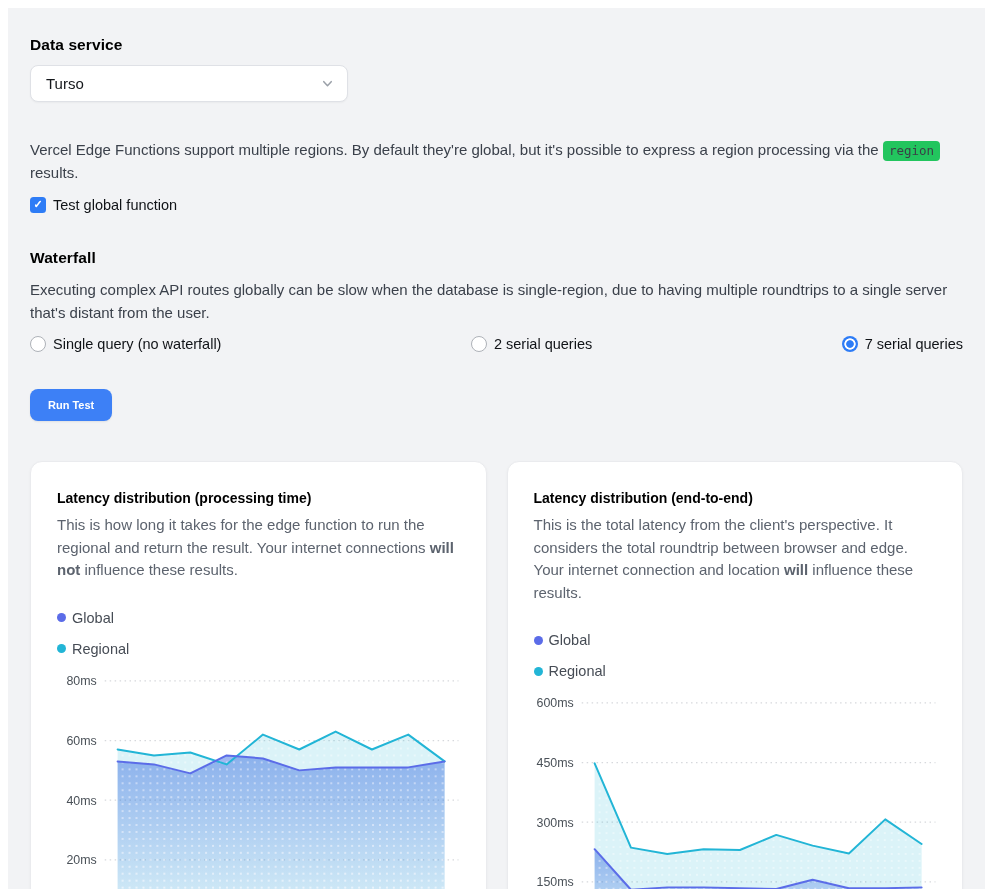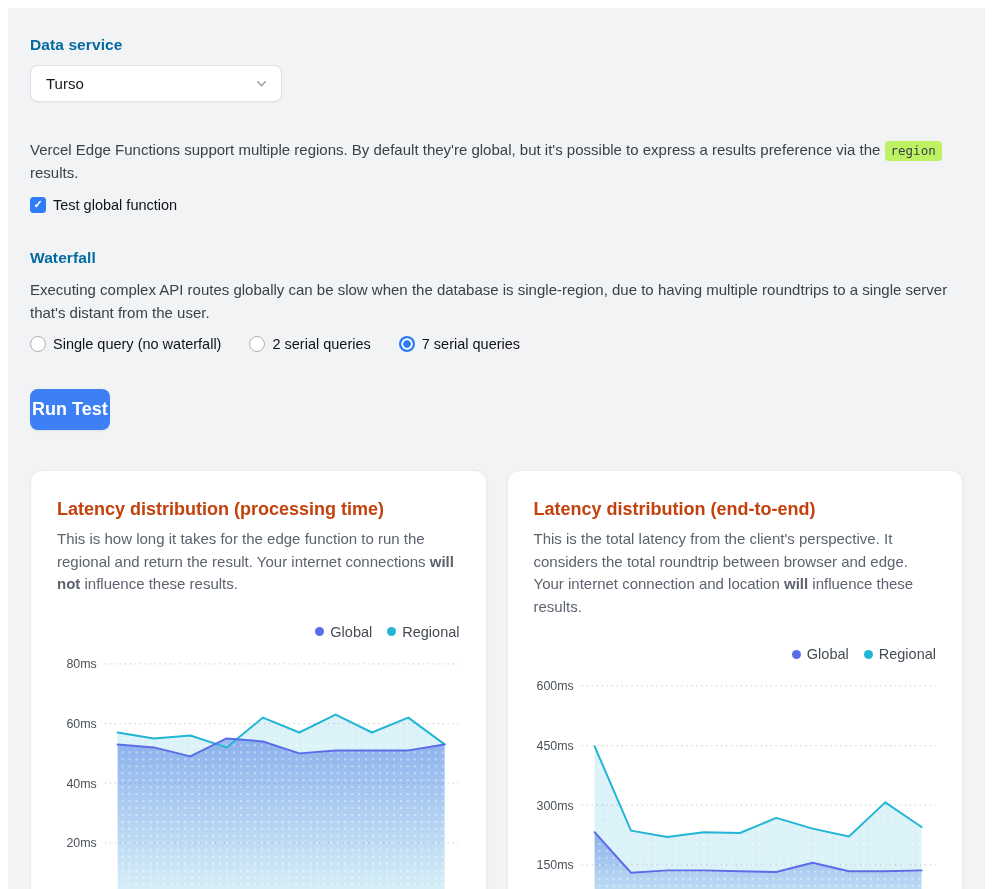--- a/index.html
+++ b/index.html
@@ -4,76 +4,76 @@
 <style>
   * { box-sizing: border-box; margin: 0; padding: 0; }
   html, body { background: #ffffff; font-family: "Liberation Sans", sans-serif; }
   .panel {
     margin: 8px 21px 0 8px;
     background: #f2f3f5;
     padding: 28px 22px 24px 22px;
     min-height: 881px;
   }
   .section-heading {
-    font-size: 15.5px; font-weight: 700; color: #0369a1;
+    font-size: 15.5px; font-weight: 700; color: #000000;
     margin-bottom: 11px; letter-spacing: .1px;
   }
   .select {
-    width: 252px; height: 37px; background: #fff;
+    width: 318px; height: 37px; background: #fff;
     border: 1px solid #dfe1e6; border-radius: 8px;
     box-shadow: 0 1px 2px rgba(0,0,0,.04);
     display: flex; align-items: center; justify-content: space-between;
     padding: 0 13px 0 15px; cursor: pointer;
     font-size: 15px; color: #14171b;
     margin-bottom: 36px;
   }
   .chevron { width: 13px; height: 13px; flex: 0 0 auto; }
   .para {
     font-size: 15px; color: #3b414b; line-height: 1.55;
     margin-bottom: 12px; max-width: 965px;
   }
   .code-chip {
     font-family: "DejaVu Sans Mono", monospace;
     font-size: 12.5px; color: #3a3f46;
-    background: #bef264; border-radius: 4px;
+    background: #22c55e; border-radius: 4px;
     padding: 2px 6px 3px 6px;
   }
-  .control-row { display: flex; align-items: center; gap: 18px; margin-bottom: 34px; }
+  .control-row { display: flex; align-items: center; gap: 18px; margin-bottom: 34px; justify-content: space-between; }
   .control { display: flex; align-items: center; gap: 7px; cursor: pointer; }
   .control-label { font-size: 14.5px; color: #101317; }
   .checkbox {
     width: 16px; height: 16px; border-radius: 3.5px; background: #2e7cf6;
     display: inline-flex; align-items: center; justify-content: center;
     color: #fff; font-size: 11px; line-height: 1; font-weight: 700;
   }
   .checkbox.checked::after { content: "\2713"; }
   .radio { width: 16px; height: 16px; border-radius: 50%; background: #fff; border: 1px solid #aeb2b8; }
   .radio.selected {
     border: none;
     background: radial-gradient(circle, #2e7cf6 0 3.4px, #ffffff 4.2px 5.3px, #2e7cf6 6px);
   }
   .run-btn {
     display: inline-block; border: none; cursor: pointer;
     background: #3d80f6; color: #fff;
     font-family: "Liberation Sans", sans-serif;
-    font-size: 18px; font-weight: 600;
-    padding: 10px 2px; border-radius: 8px;
+    font-size: 11px; font-weight: 600;
+    padding: 10px 18px; border-radius: 8px;
     box-shadow: 0 1px 2px rgba(0,0,0,.08);
     margin-bottom: 2px;
   }
   .cards { display: flex; gap: 20px; margin-top: 38px; }
   .card {
     flex: 1; background: #fff; border: 1px solid #eaebee; border-radius: 12px;
     padding: 28px 26px 24px 26px;
     box-shadow: 0 1px 3px rgba(0,0,0,.04);
   }
-  .card-title { font-size: 18px; font-weight: 600; color: #c2410c; margin-bottom: 8px; }
+  .card-title { font-size: 14px; font-weight: 600; color: #000000; margin-bottom: 8px; }
   .card-desc { font-size: 15px; color: #5c636e; line-height: 1.5; margin-bottom: 28px; }
   .card-desc b { color: #5c636e; }
-  .legend { display: flex; justify-content: flex-end; align-items: flex-start; gap: 15px; margin-bottom: 12px; }
+  .legend { display: flex; justify-content: flex-end; align-items: flex-start; gap: 15px; margin-bottom: 12px; flex-direction: column; }
   .legend-item { display: flex; align-items: center; gap: 6px; }
   .legend-dot { width: 9px; height: 9px; border-radius: 50%; }
   .legend-label { font-size: 14.5px; color: #464c55; }
   .chart-svg { width: 100%; display: block; }
   .chart-svg text { font-family: "Liberation Sans", sans-serif; font-size: 12.5px; fill: #4a5158; }
 </style>
 </head>
 <body>
 
 <div class="panel">
@@ -81,21 +81,21 @@
   
   <div class="section-heading">Data service</div>
   <div class="select">
     <span>Turso</span>
     <svg class="chevron" viewBox="0 0 14 14">
       <path d="M3 5 L7 9.4 L11 5" fill="none" stroke="#9aa0a8" stroke-width="1.6" stroke-linecap="round" stroke-linejoin="round"></path>
     </svg>
   </div>
 
   
-  <p class="para"><span>Vercel Edge Functions support multiple regions. By default they're global, but it's possible to express a results preference via the </span><span class="code-chip">region</span><span> results.</span></p>
+  <p class="para"><span>Vercel Edge Functions support multiple regions. By default they're global, but it's possible to express a region processing via the </span><span class="code-chip">region</span><span> results.</span></p>
   <div class="control-row" style="margin-bottom:36px">
     <label class="control">
       <span class="checkbox checked"></span>
       <span class="control-label">Test global function</span>
     </label>
   </div>
 
   
   <div class="section-heading">Waterfall</div>
   <p class="para">Executing complex API routes globally can be slow when the database is single-region, due to having multiple roundtrips to a single server that's distant from the user.</p>

